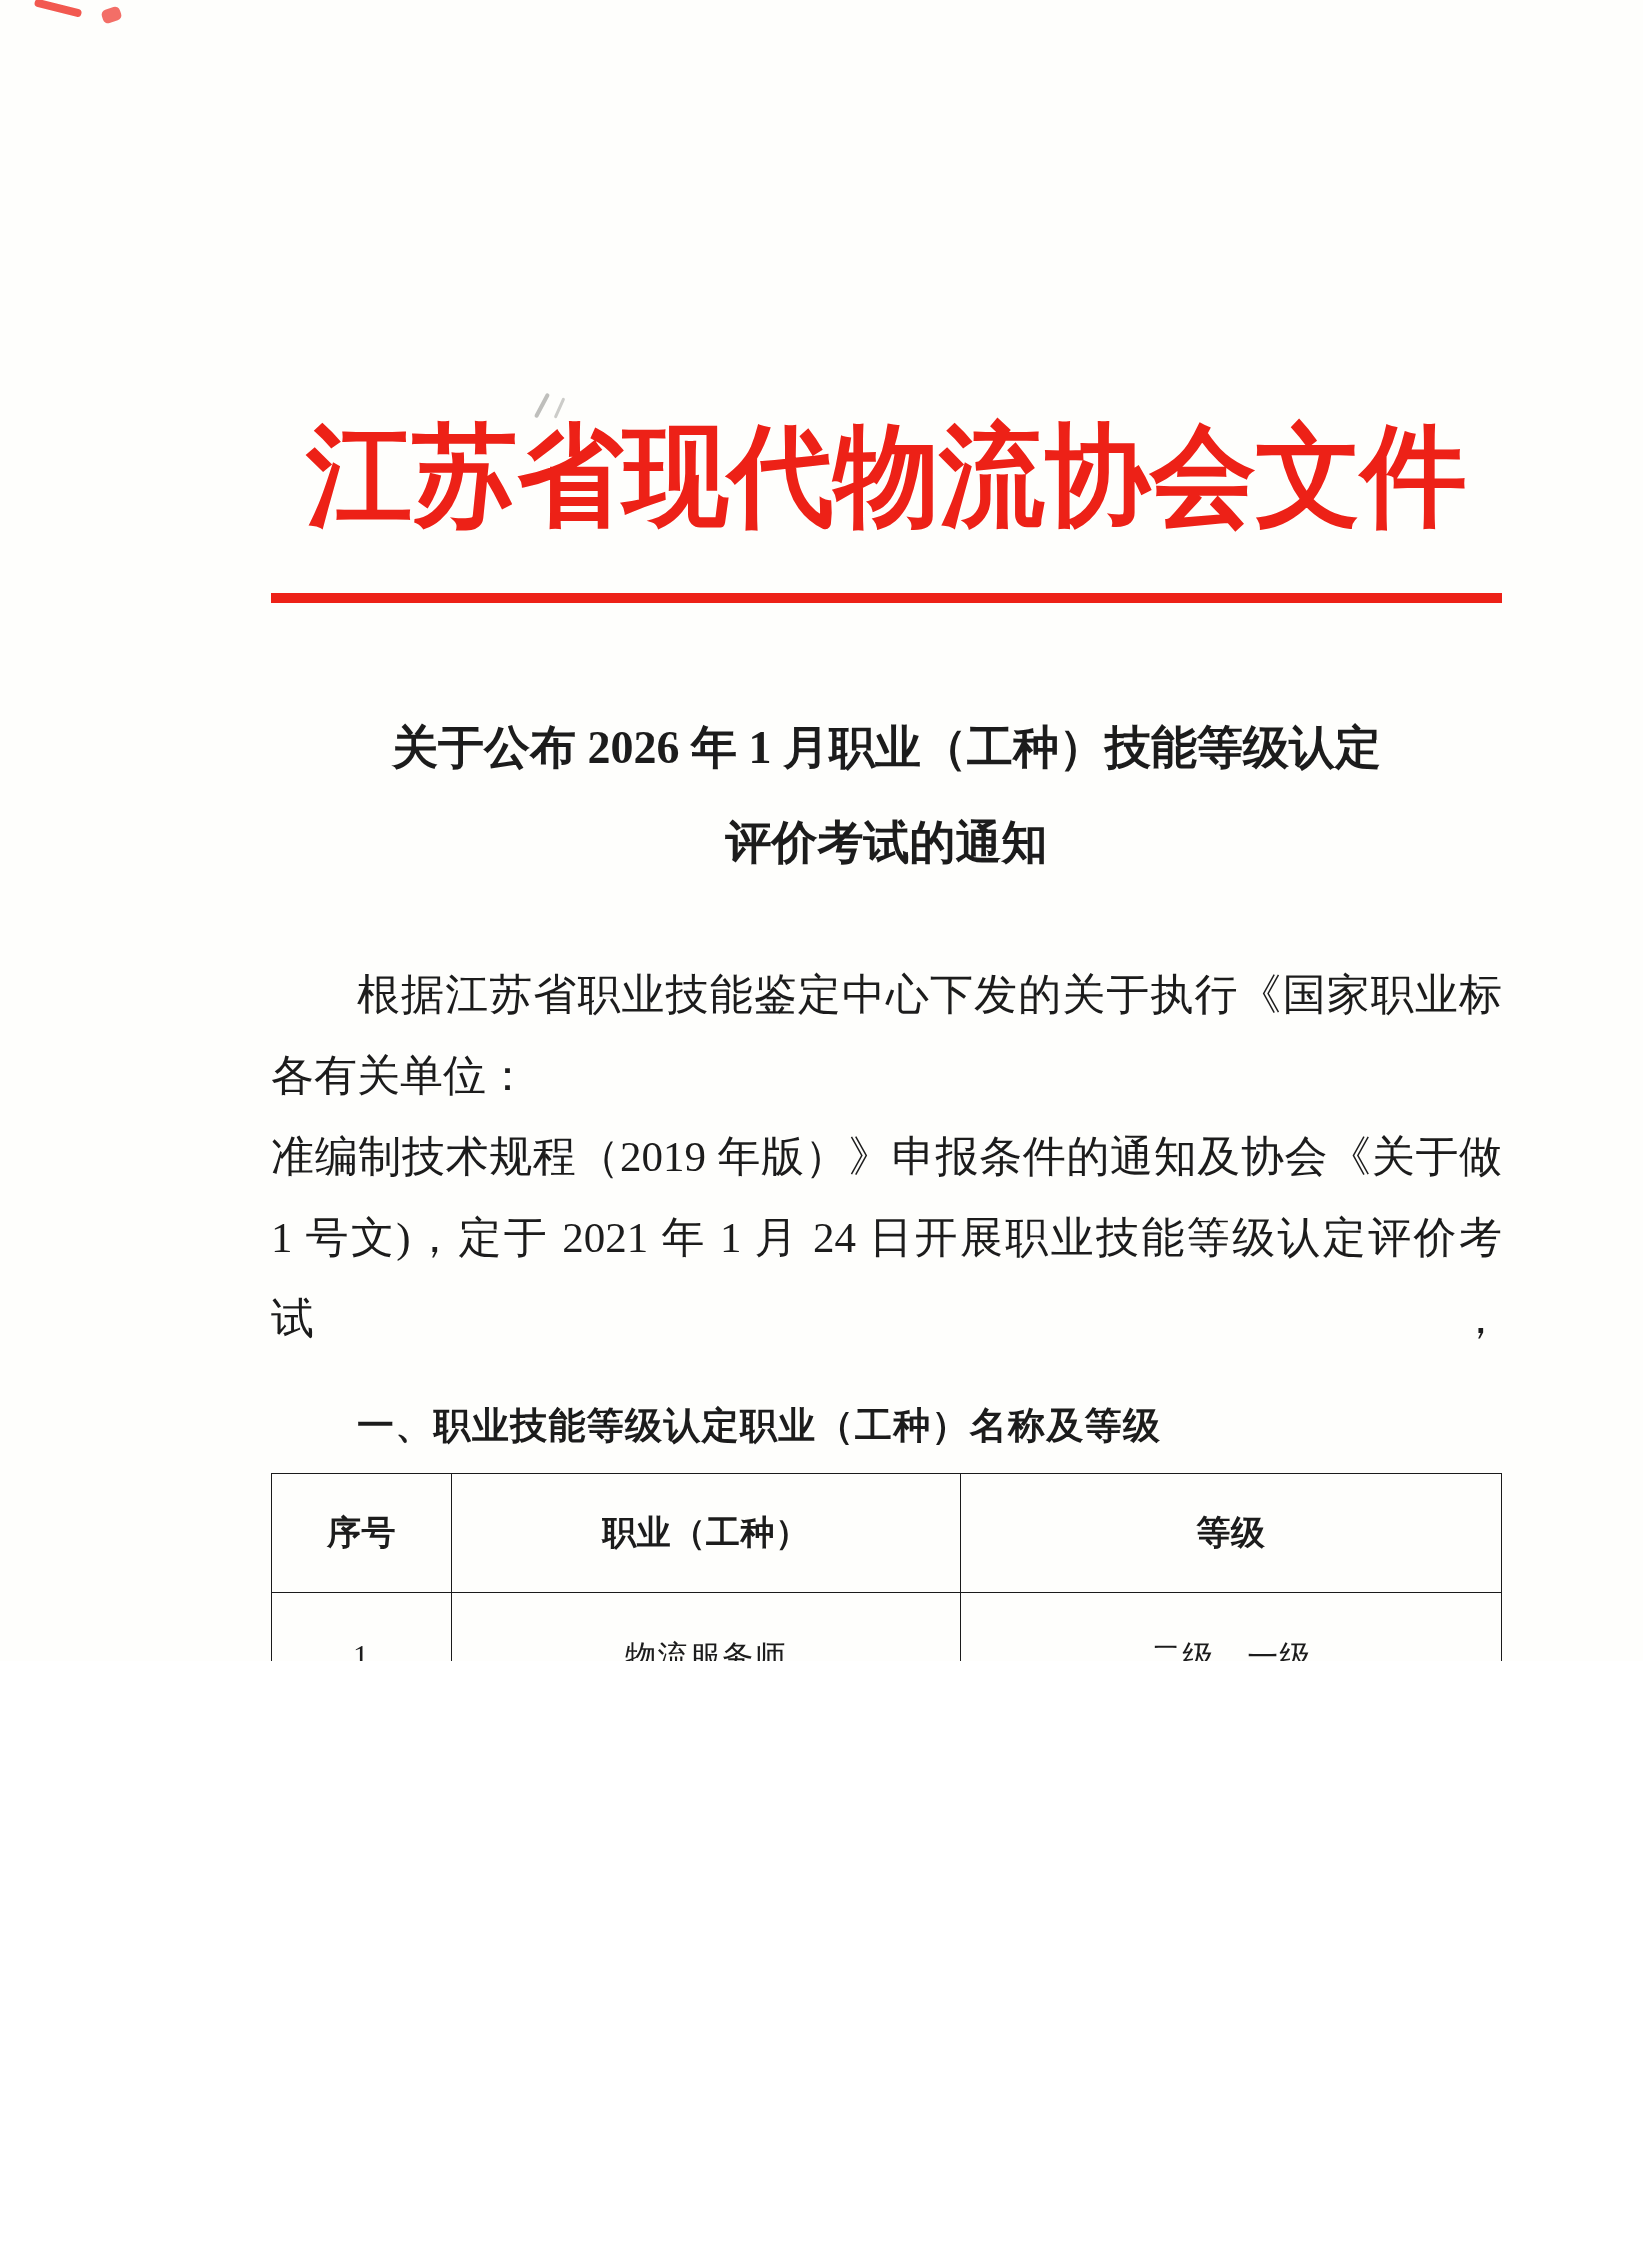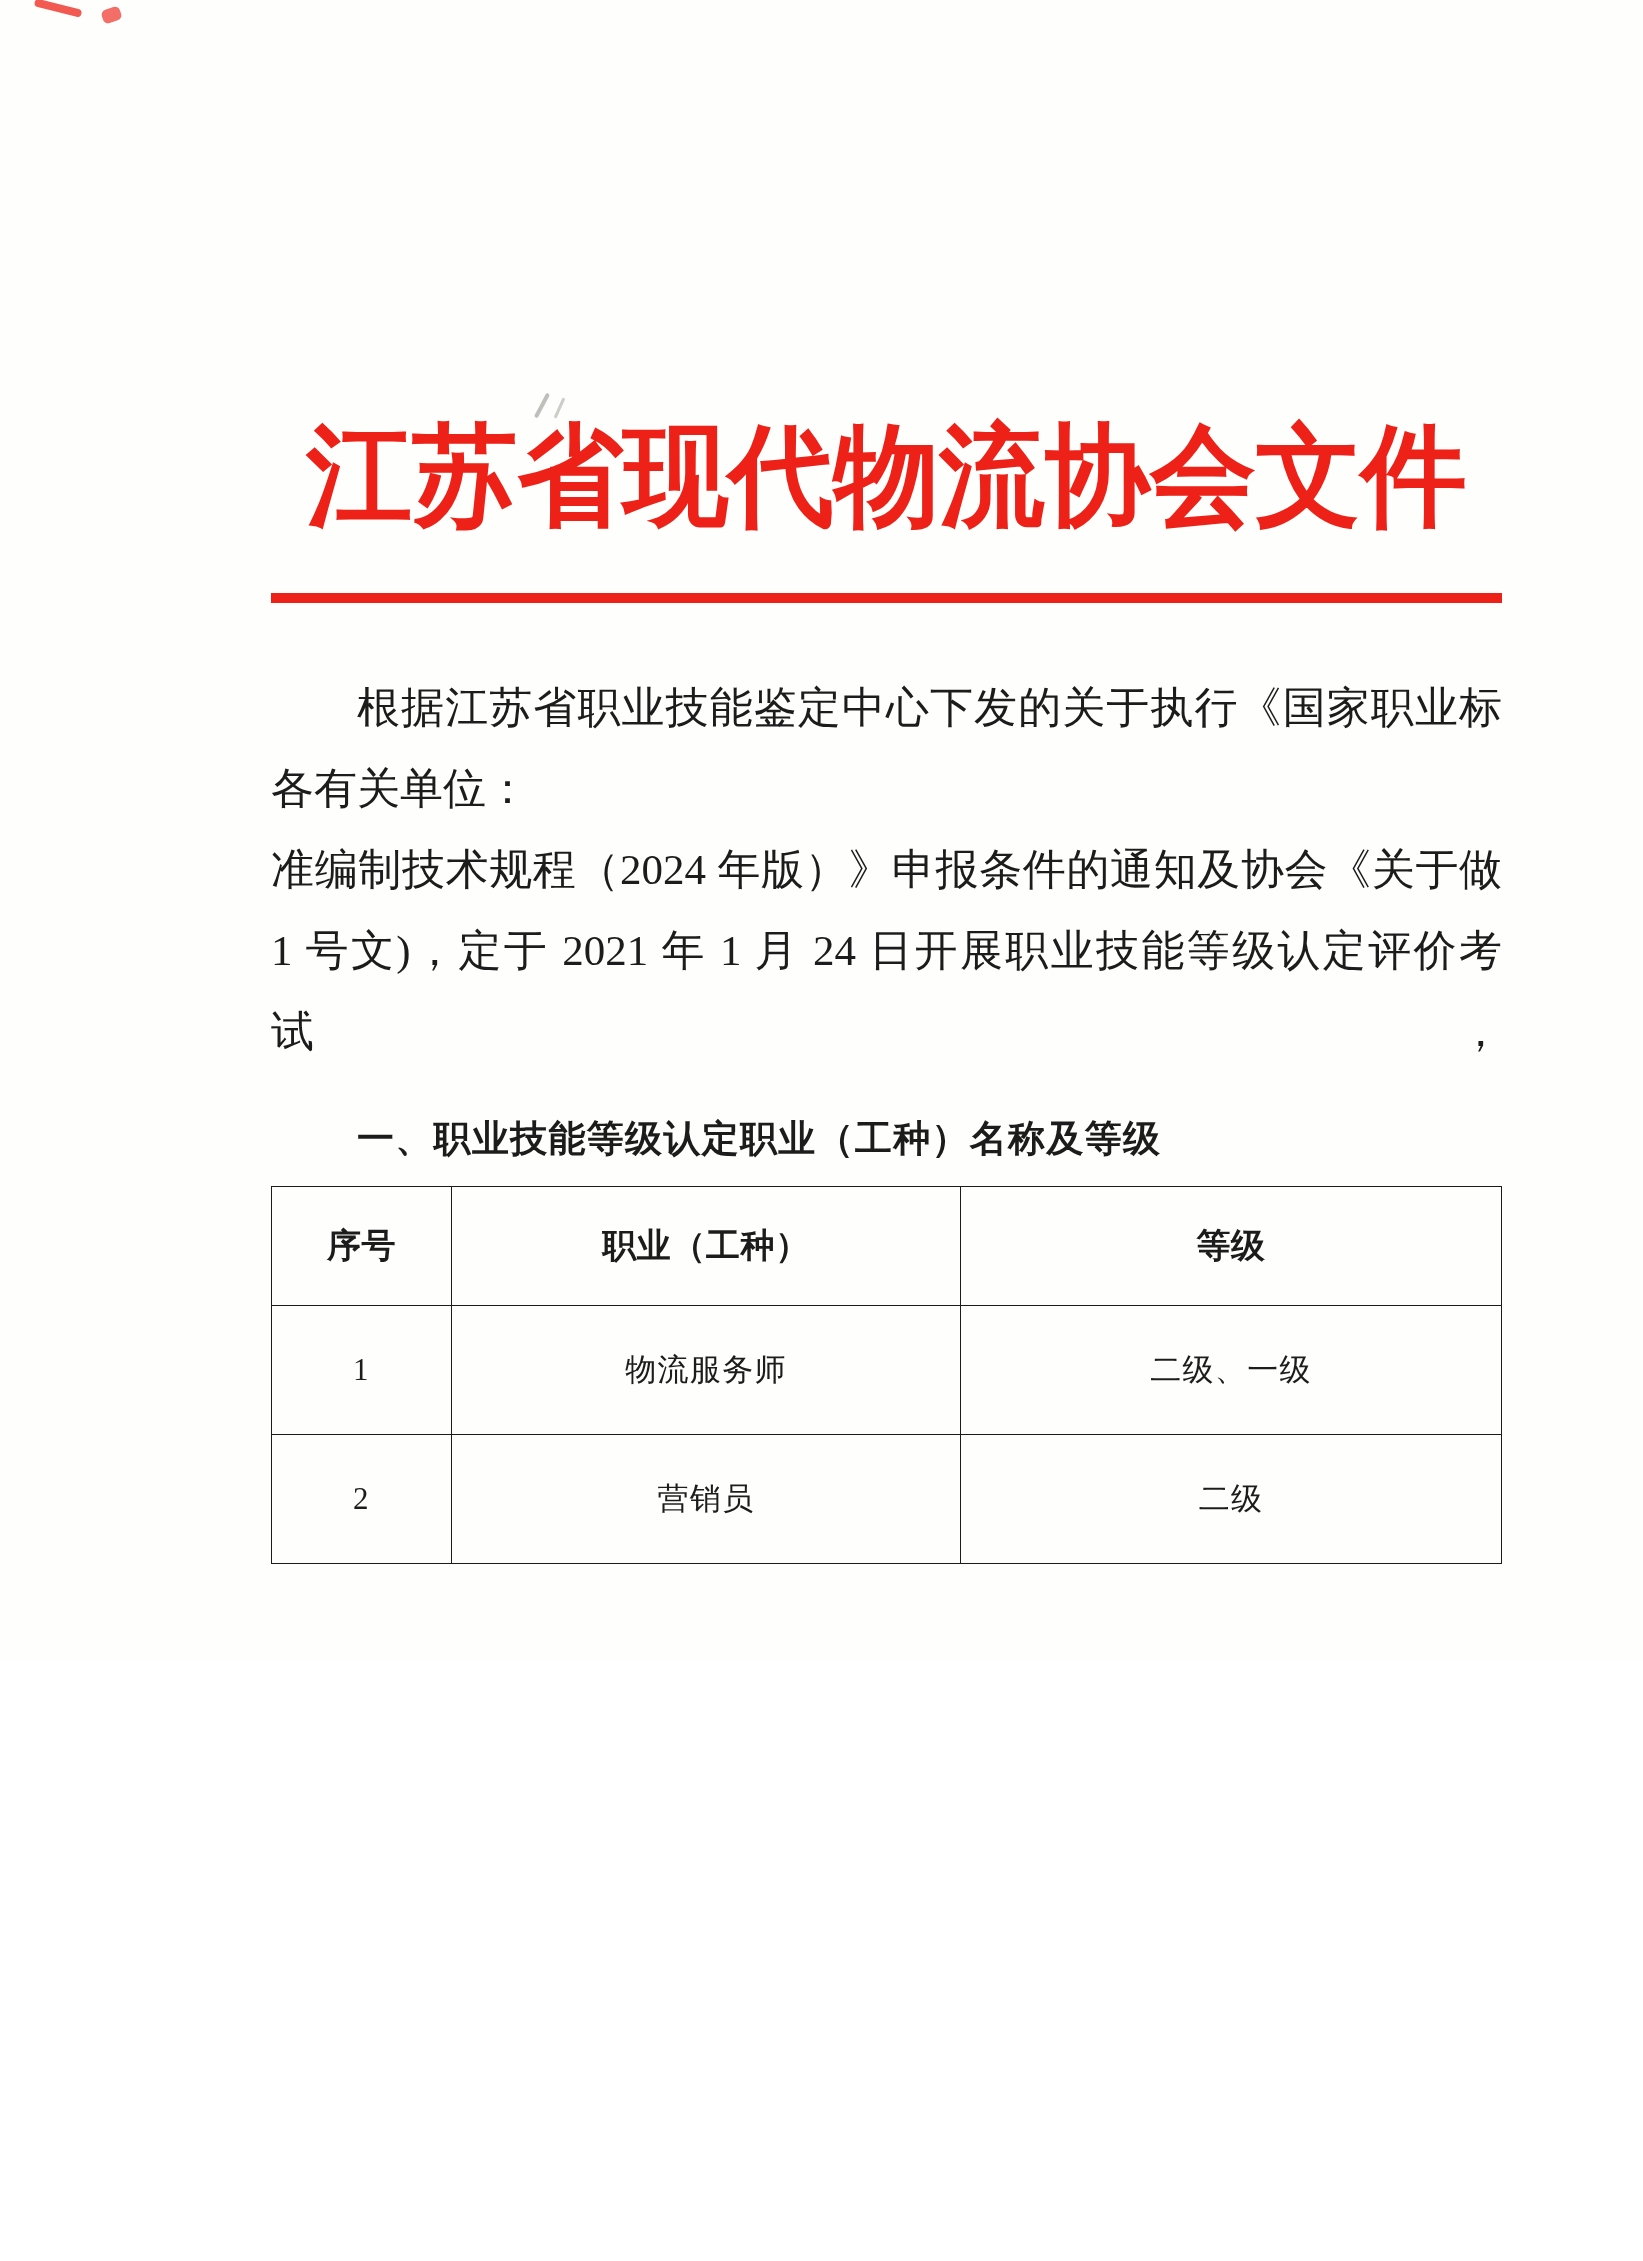--- a/index.html
+++ b/index.html
@@ -143,25 +143,29 @@
   <div class="speck speck-gray-1"></div>
   <div class="speck speck-gray-2"></div>
 
   <div class="content">
 
     <div class="org-title">江苏省现代物流协会文件</div>
 
 
     <div class="red-rule"></div>
 
+    <div class="notice-title">
+      <div>关于公布 2026 年 1 月职业（工种）技能等级认定</div>
+      <div>评价考试的通知</div>
+    </div>
 
     <div class="body-block">
       <div class="body-line fill indent">根据江苏省职业技能鉴定中心下发的关于执行《国家职业标</div>
       <div class="body-line">各有关单位：</div>
-      <div class="body-line fill">准编制技术规程（2024 年版）》申报条件的通知及协会《关于做</div>
+      <div class="body-line fill">准编制技术规程（2019 年版）》申报条件的通知及协会《关于做</div>
       <div class="body-line fill">1 号文)，定于 2021 年 1 月 24 日开展职业技能等级认定评价考试，</div>
     </div>
 
     <div class="section-heading">一、职业技能等级认定职业（工种）名称及等级</div>
 
     <table class="jobs-table">
       <colgroup>
         <col style="width:180px">
         <col style="width:509px">
         <col style="width:541px">

